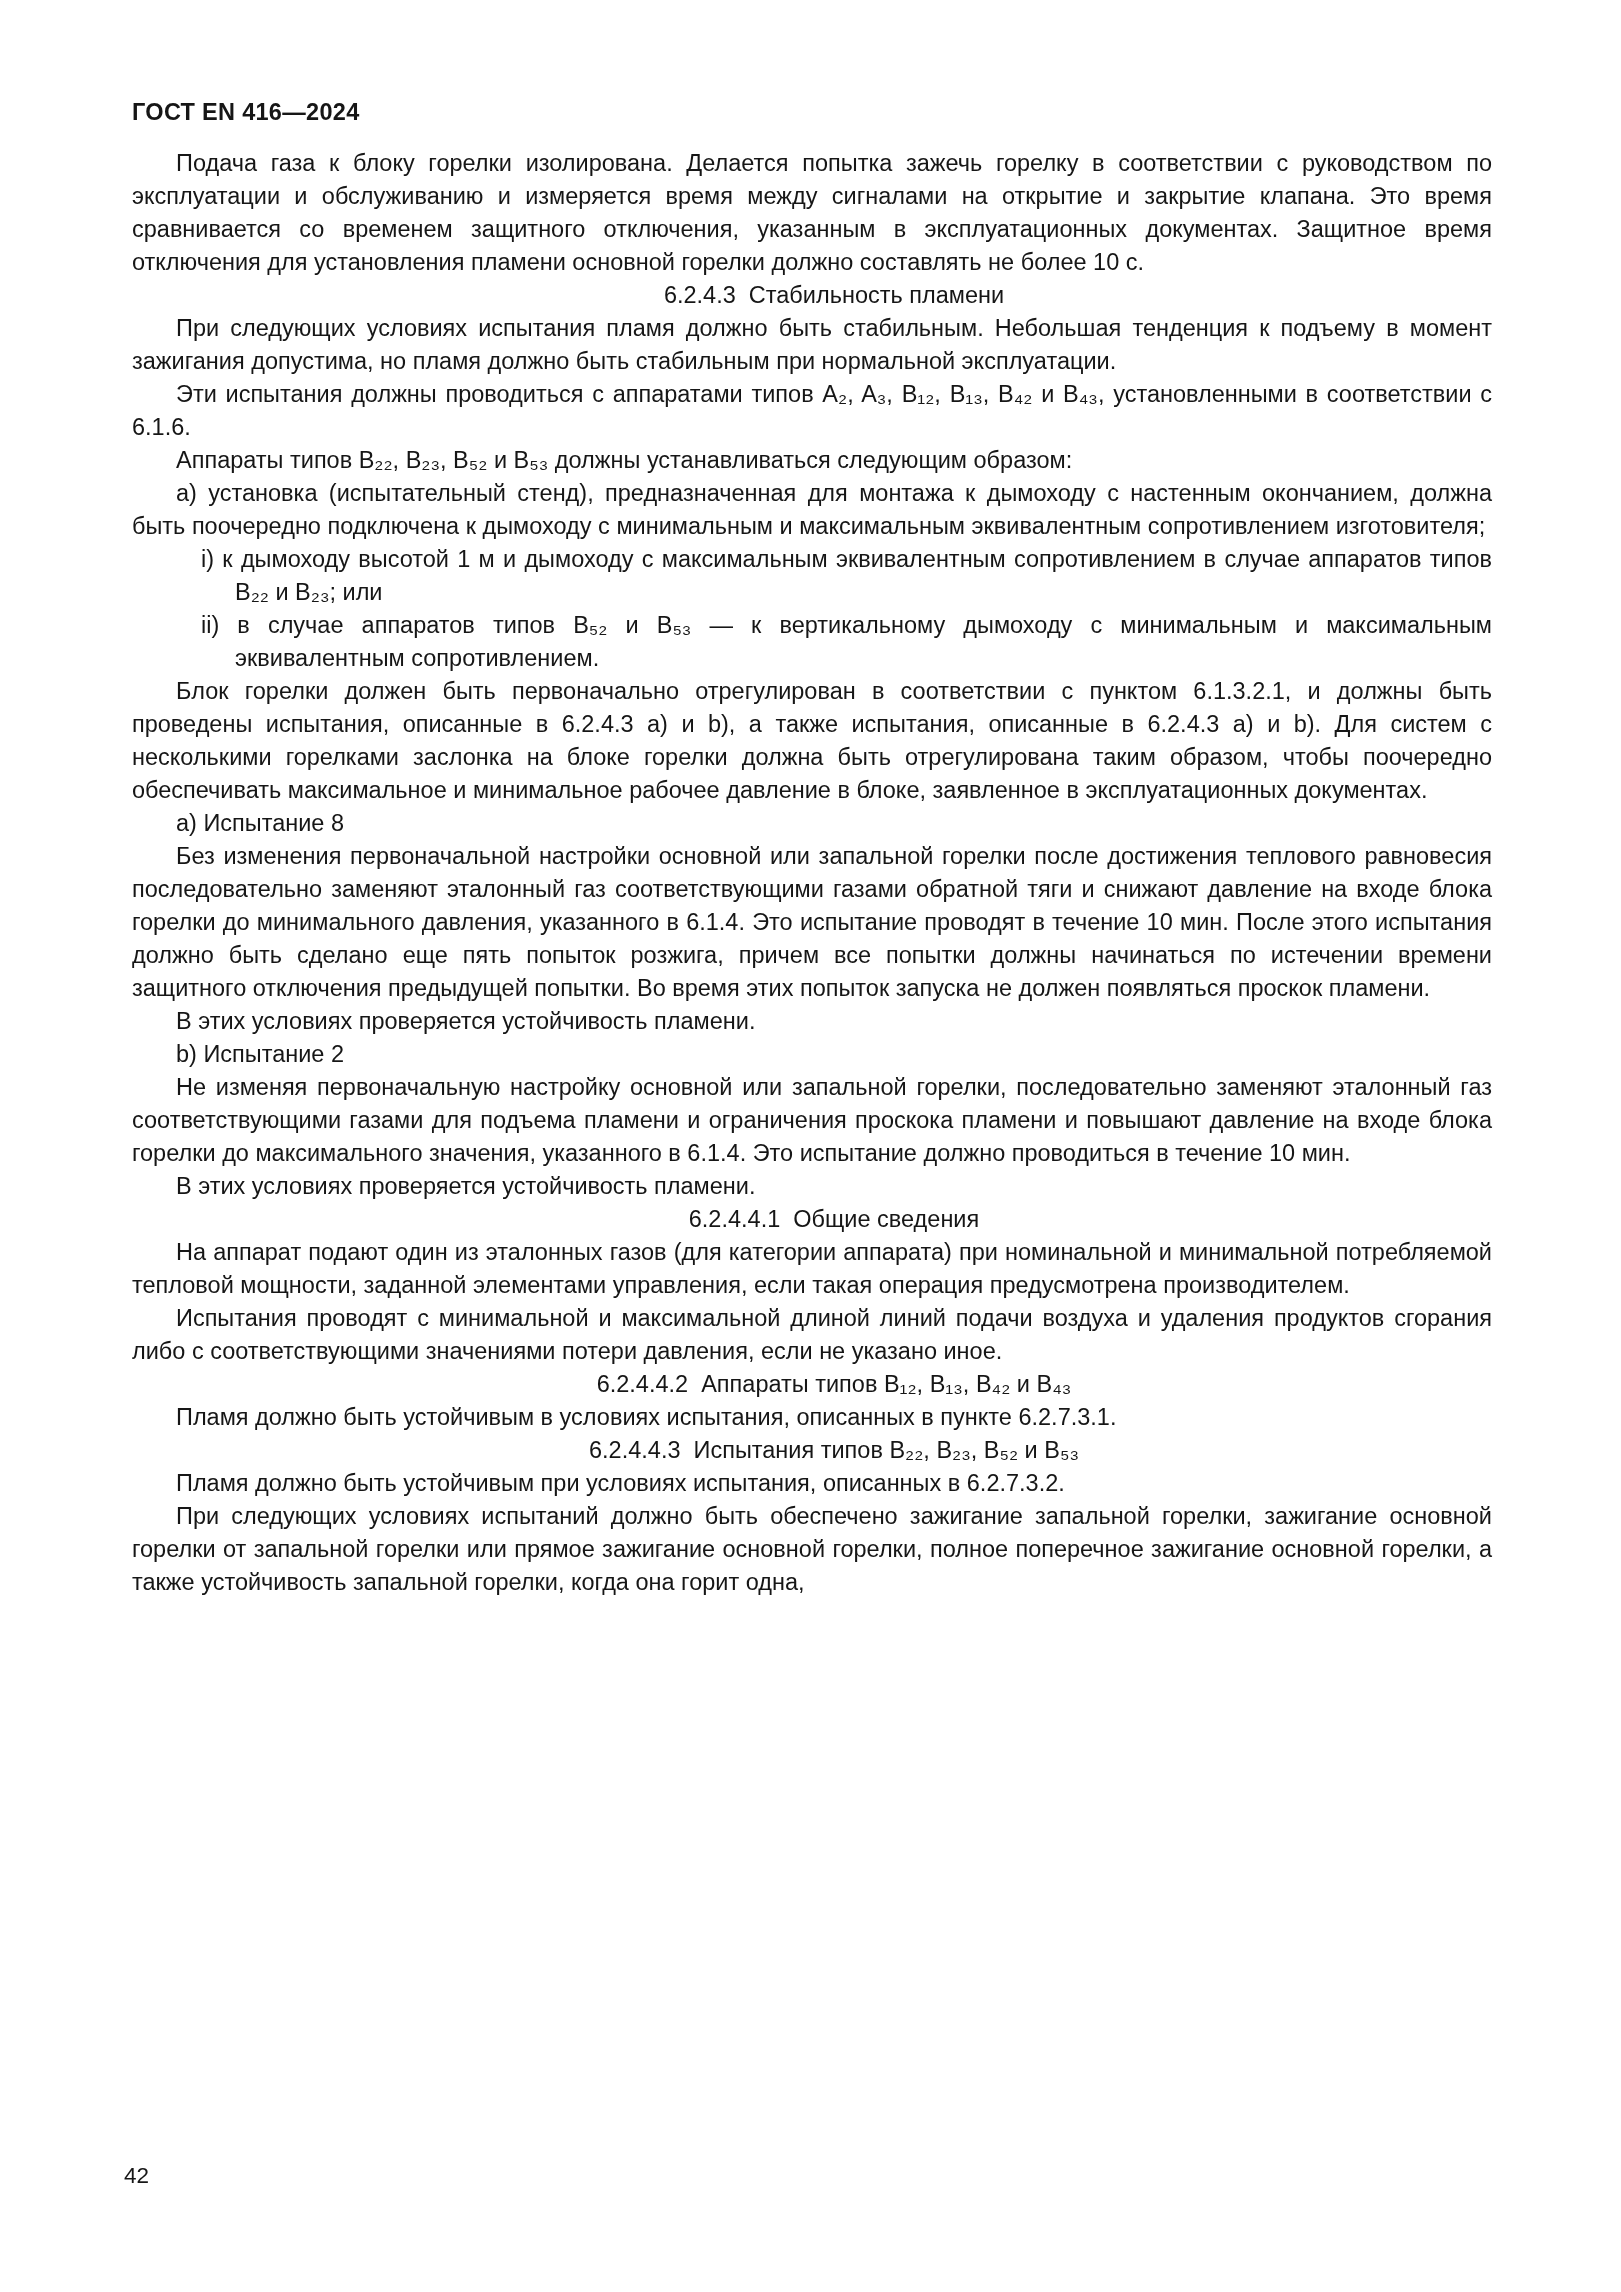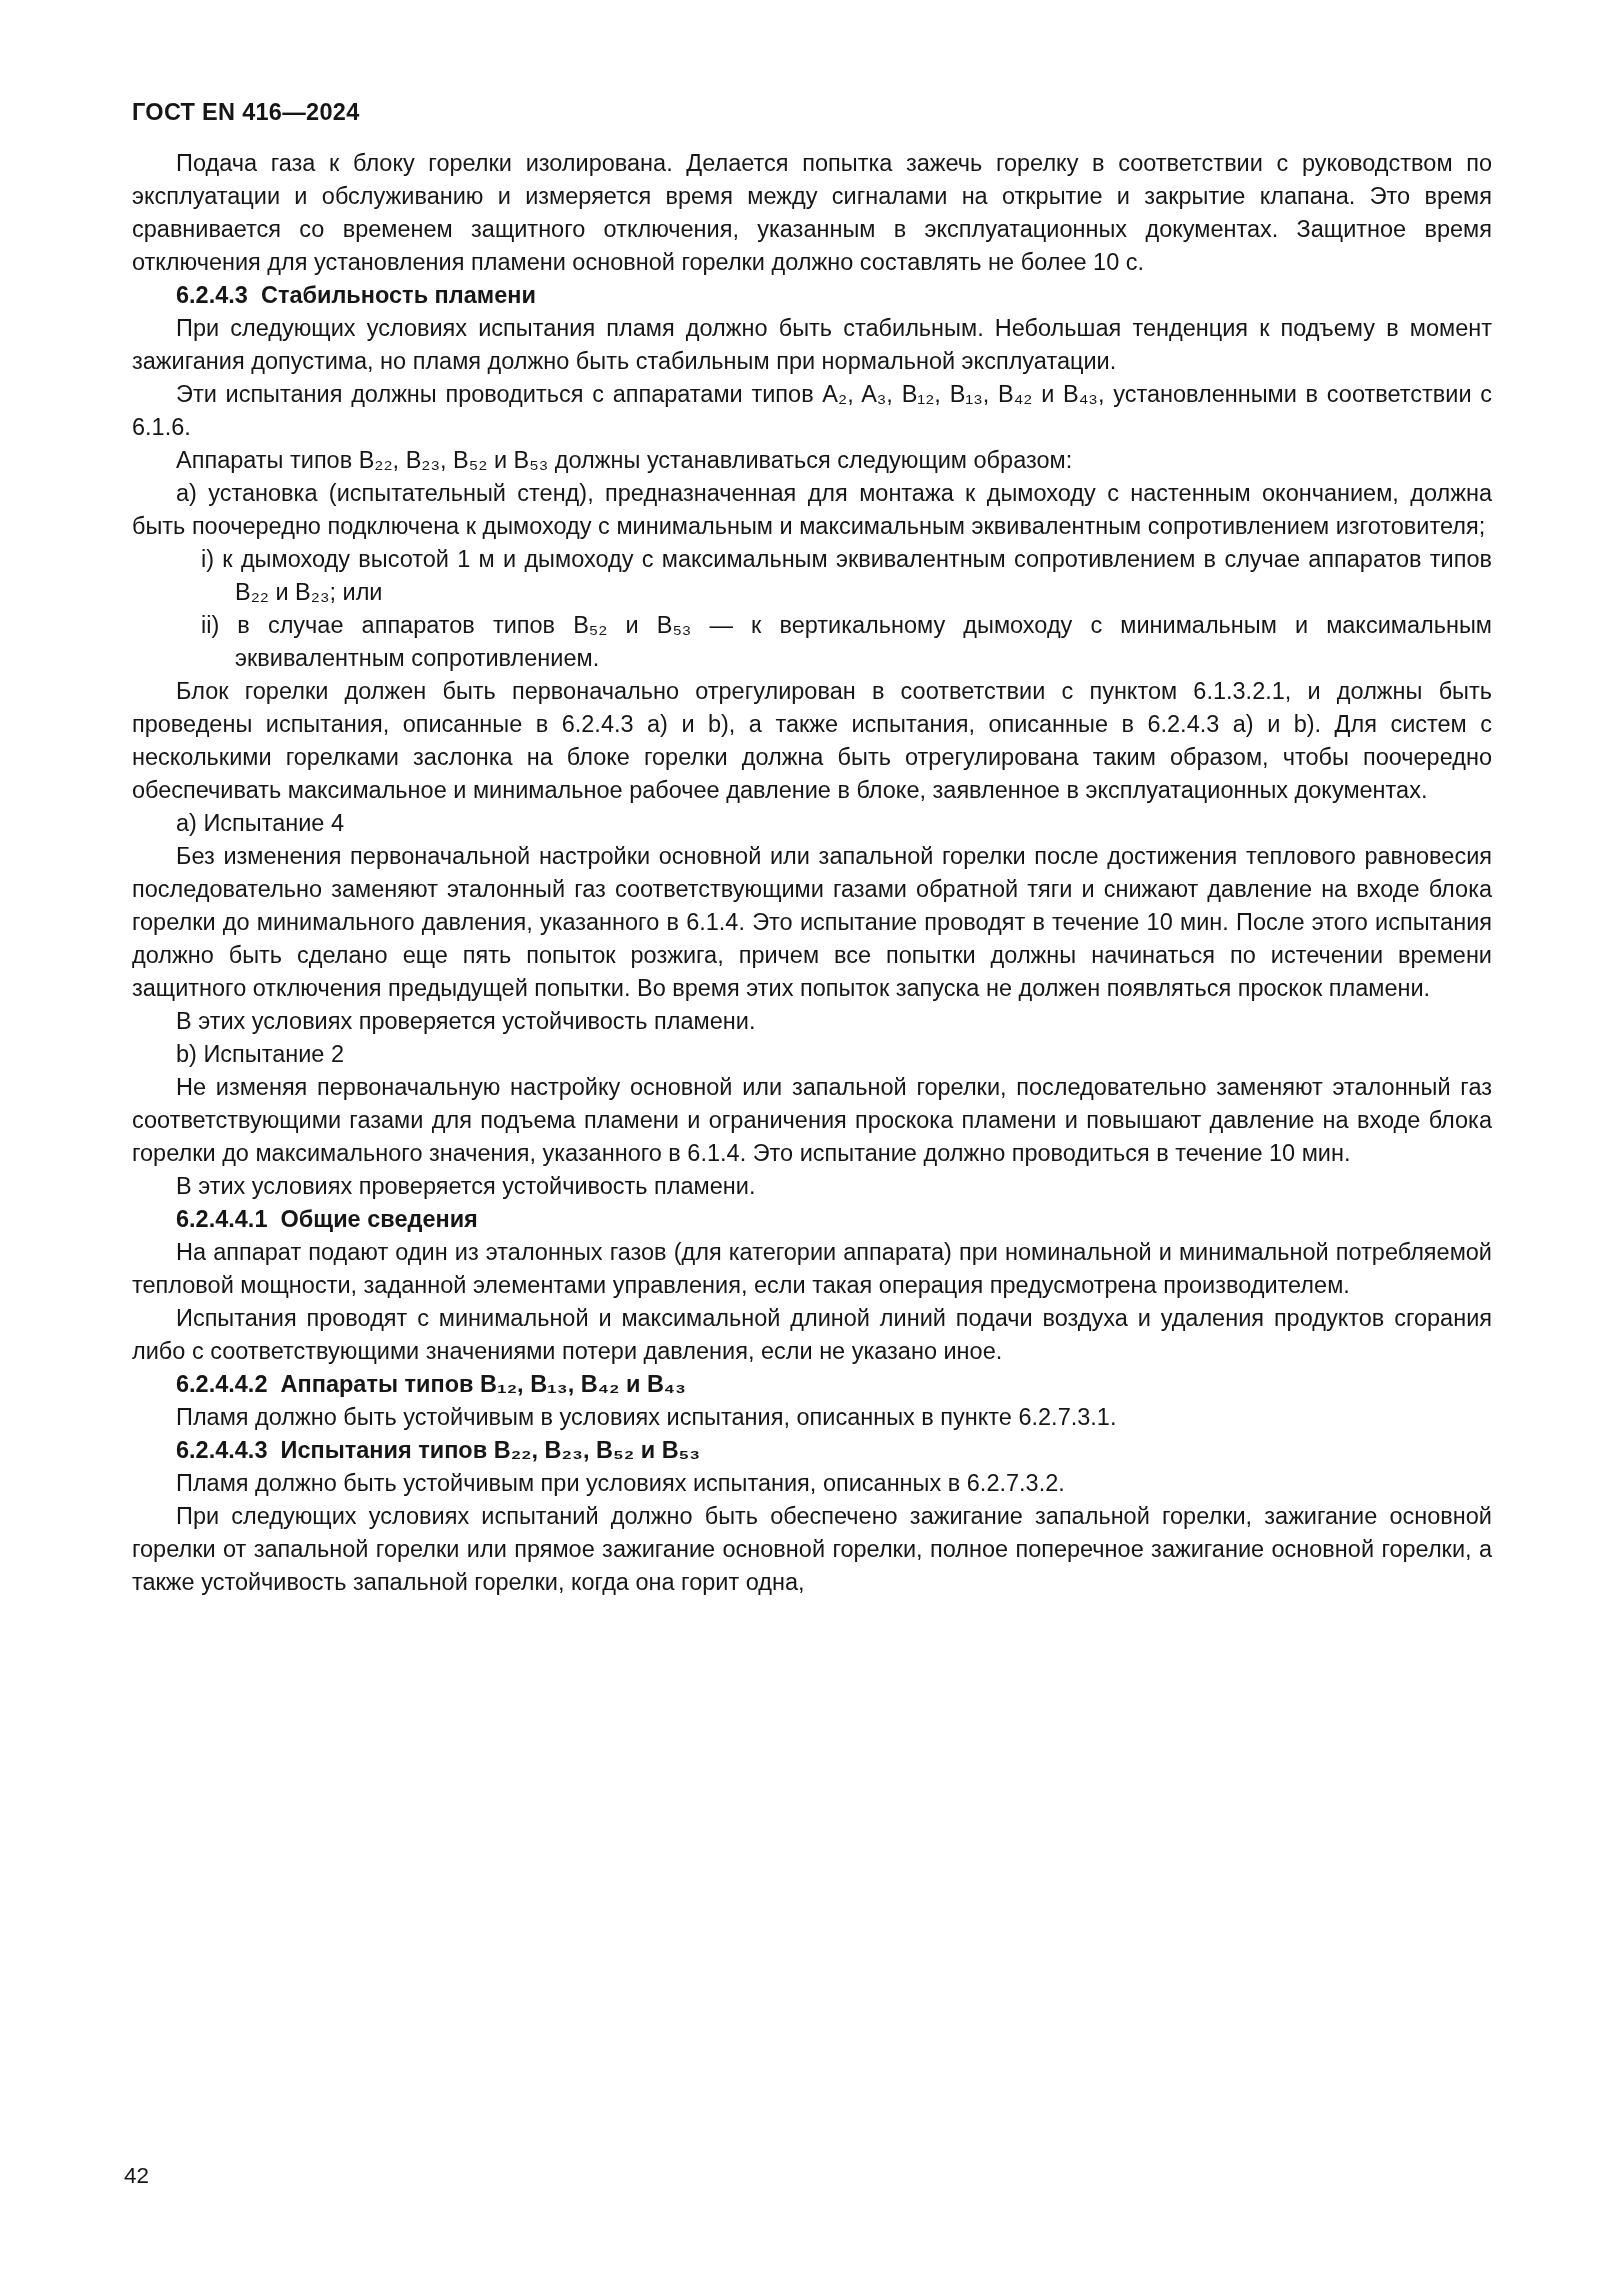--- a/index.html
+++ b/index.html
@@ -28,23 +28,22 @@
     font-size: 23.5px;
     line-height: 33px;
     text-align: justify;
     margin-top: 20px;
   }
   .para {
     text-indent: 44px;
   }
   .head {
     text-indent: 44px;
-    text-align: left;
+    text-align: center;
     white-space: pre-wrap;
-    font-weight: bold;
   }
   .item {
     padding-left: 103px;
     text-indent: -34px;
   }
   .page-number {
     position: absolute;
     left: 124px;
     bottom: 104px;
     font-size: 22.5px;
@@ -60,21 +59,21 @@
   <div class="content">
     <p class="para">Подача газа к блоку горелки изолирована. Делается попытка зажечь горелку в соответствии с руководством по эксплуатации и обслуживанию и измеряется время между сигналами на открытие и закрытие клапана. Это время сравнивается со временем защитного отключения, указанным в эксплуатационных документах. Защитное время отключения для установления пламени основной горелки должно составлять не более 10 с.</p>
     <p class="head">6.2.4.3  Стабильность пламени</p>
     <p class="para">При следующих условиях испытания пламя должно быть стабильным. Небольшая тенденция к подъему в момент зажигания допустима, но пламя должно быть стабильным при нормальной эксплуатации.</p>
     <p class="para">Эти испытания должны проводиться с аппаратами типов A₂, A₃, B₁₂, B₁₃, B₄₂ и B₄₃, установленными в соответствии с 6.1.6.</p>
     <p class="para">Аппараты типов B₂₂, B₂₃, B₅₂ и B₅₃ должны устанавливаться следующим образом:</p>
     <p class="para">a) установка (испытательный стенд), предназначенная для монтажа к дымоходу с настенным окончанием, должна быть поочередно подключена к дымоходу с минимальным и максимальным эквивалентным сопротивлением изготовителя;</p>
     <p class="item">i) к дымоходу высотой 1 м и дымоходу с максимальным эквивалентным сопротивлением в случае аппаратов типов B₂₂ и B₂₃; или</p>
     <p class="item">ii) в случае аппаратов типов B₅₂ и B₅₃ — к вертикальному дымоходу с минимальным и максимальным эквивалентным сопротивлением.</p>
     <p class="para">Блок горелки должен быть первоначально отрегулирован в соответствии с пунктом 6.1.3.2.1, и должны быть проведены испытания, описанные в 6.2.4.3 a) и b), а также испытания, описанные в 6.2.4.3 a) и b). Для систем с несколькими горелками заслонка на блоке горелки должна быть отрегулирована таким образом, чтобы поочередно обеспечивать максимальное и минимальное рабочее давление в блоке, заявленное в эксплуатационных документах.</p>
-    <p class="para">a) Испытание 4</p>
+    <p class="para">a) Испытание 8</p>
     <p class="para">Без изменения первоначальной настройки основной или запальной горелки после достижения теплового равновесия последовательно заменяют эталонный газ соответствующими газами обратной тяги и снижают давление на входе блока горелки до минимального давления, указанного в 6.1.4. Это испытание проводят в течение 10 мин. После этого испытания должно быть сделано еще пять попыток розжига, причем все попытки должны начинаться по истечении времени защитного отключения предыдущей попытки. Во время этих попыток запуска не должен появляться проскок пламени.</p>
     <p class="para">В этих условиях проверяется устойчивость пламени.</p>
     <p class="para">b) Испытание 2</p>
     <p class="para">Не изменяя первоначальную настройку основной или запальной горелки, последовательно заменяют эталонный газ соответствующими газами для подъема пламени и ограничения проскока пламени и повышают давление на входе блока горелки до максимального значения, указанного в 6.1.4. Это испытание должно проводиться в течение 10 мин.</p>
     <p class="para">В этих условиях проверяется устойчивость пламени.</p>
     <p class="head">6.2.4.4.1  Общие сведения</p>
     <p class="para">На аппарат подают один из эталонных газов (для категории аппарата) при номинальной и минимальной потребляемой тепловой мощности, заданной элементами управления, если такая операция предусмотрена производителем.</p>
     <p class="para">Испытания проводят с минимальной и максимальной длиной линий подачи воздуха и удаления продуктов сгорания либо с соответствующими значениями потери давления, если не указано иное.</p>
     <p class="head">6.2.4.4.2  Аппараты типов B₁₂, B₁₃, B₄₂ и B₄₃</p>
     <p class="para">Пламя должно быть устойчивым в условиях испытания, описанных в пункте 6.2.7.3.1.</p>

